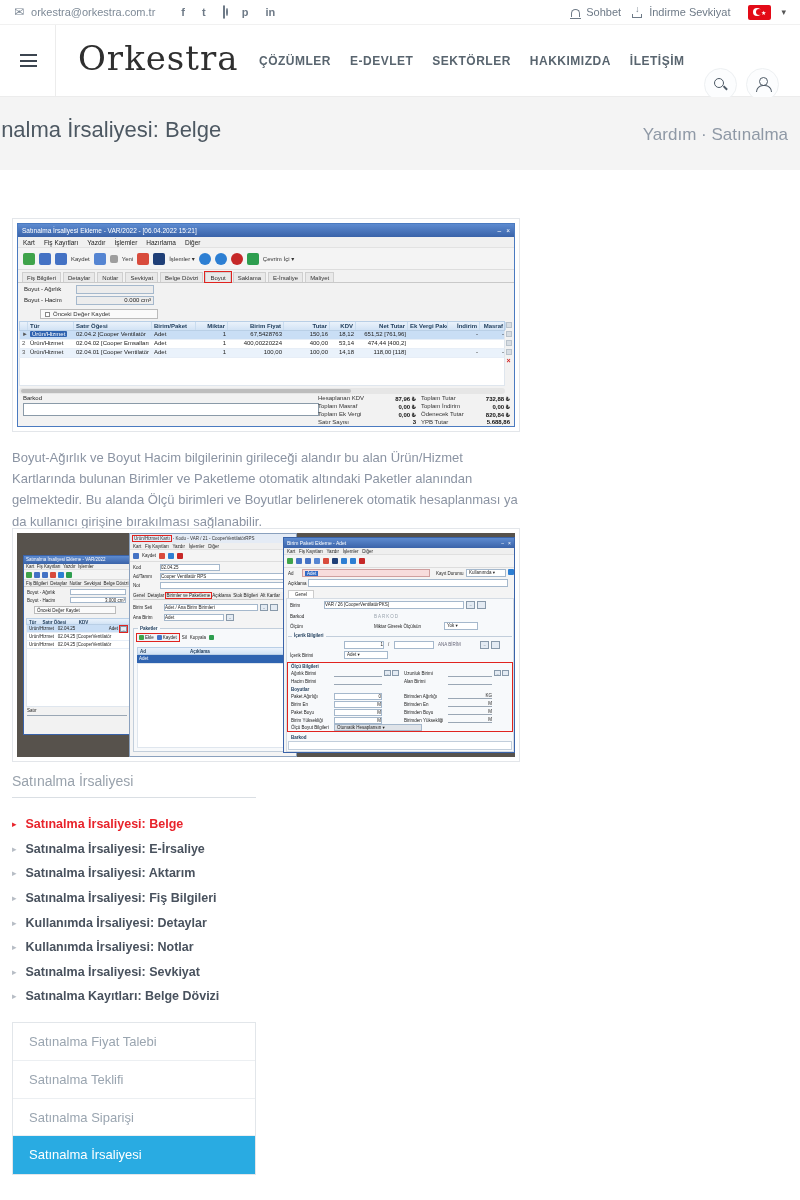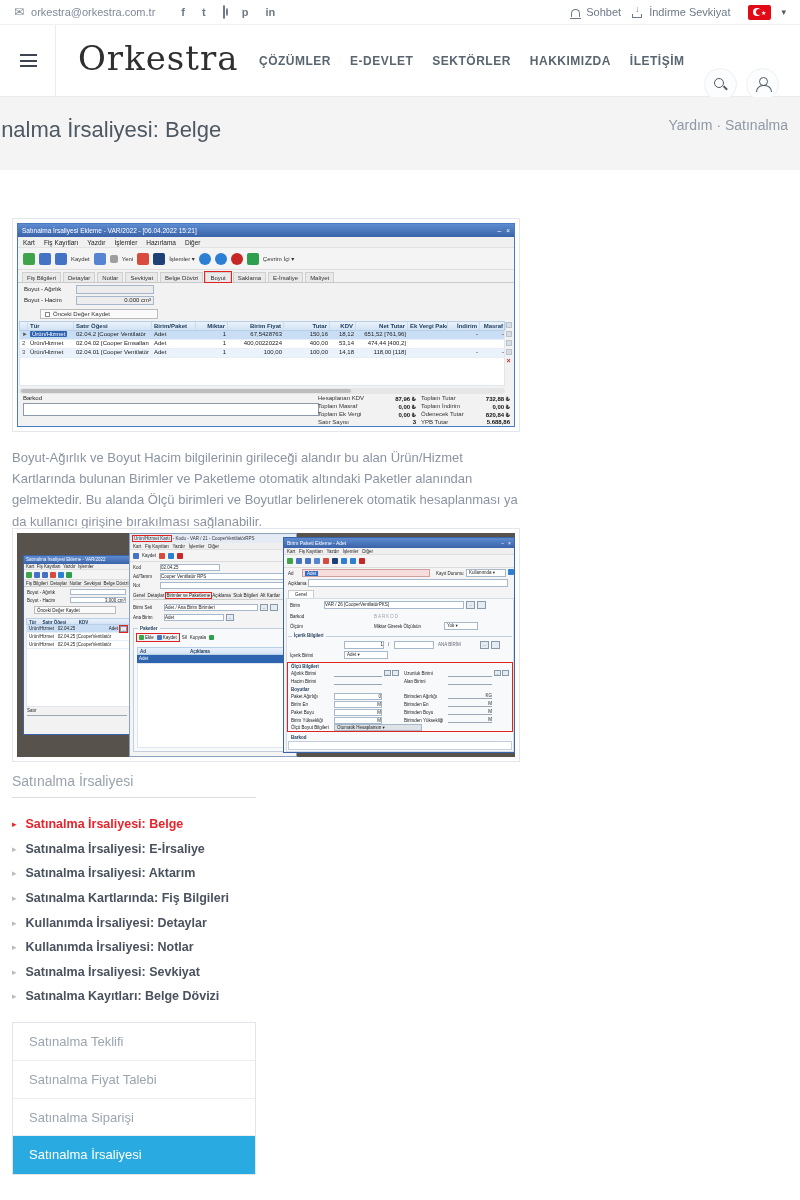--- a/index.html
+++ b/index.html
@@ -42,21 +42,21 @@
 .circ.search{left:704px}.circ.user{left:746px}
 .sicon{width:10px;height:10px;border:1.5px solid #4e5a66;border-radius:50%;position:relative;margin:-3px 0 0 -3px}
 .sicon:after{content:"";position:absolute;width:5px;height:1.5px;background:#4e5a66;transform:rotate(45deg);right:-4.5px;bottom:-1px}
 .uicon{position:relative;width:16px;height:15px}
 .uicon:before{content:"";position:absolute;top:0;left:4.5px;width:7px;height:7px;border:1.3px solid #4e5a66;border-radius:50%}
 .uicon:after{content:"";position:absolute;bottom:0;left:1px;width:14px;height:6px;border:1.3px solid #4e5a66;border-bottom:none;border-radius:7px 7px 0 0}
 
 
 .band{position:absolute;top:97px;left:0;right:0;height:73px;background:#f4f4f4}
 .band h1{position:absolute;left:-38px;top:20px;font-size:22px;font-weight:400;color:#4d5862;white-space:nowrap}
-.crumb{position:absolute;right:12px;top:20px;font-size:14px;color:#8f99a6}
+.crumb{position:absolute;right:12px;top:28px;font-size:17px;color:#8f99a6}
 .crumb span{color:#8f99a6}
 
 
 .shot{position:absolute;left:12px;width:508px;background:#fff;border:1px solid #e3e6ea;padding:4px}
 .shot1{top:218px;height:214px}
 .shot2{top:528px;height:234px}
 
 
 .win{position:relative;width:498px;height:204px;border:1px solid #4a7ac0;background:#f2f2f2;font-size:6px;color:#222;overflow:hidden}
 .tbar{height:13px;background:linear-gradient(#5d8bd0,#3a63a9);color:#fff;display:flex;align-items:center;padding:0 4px;font-size:6.5px;white-space:nowrap;overflow:hidden}
@@ -573,40 +573,40 @@
     <div class="rl">
         <span class="arr">▸</span>
         <a href="#">Satınalma İrsaliyesi: E-İrsaliye</a>
       </div>
     <div class="rl">
         <span class="arr">▸</span>
         <a href="#">Satınalma İrsaliyesi: Aktarım</a>
       </div>
     <div class="rl">
         <span class="arr">▸</span>
-        <a href="#">Satınalma Kartlarında: Fiş Bilgileri</a>
+        <a href="#">Satınalma İrsaliyesi: Fiş Bilgileri</a>
       </div>
     <div class="rl">
         <span class="arr">▸</span>
         <a href="#">Kullanımda İrsaliyesi: Detaylar</a>
       </div>
     <div class="rl">
         <span class="arr">▸</span>
         <a href="#">Kullanımda İrsaliyesi: Notlar</a>
       </div>
     <div class="rl">
         <span class="arr">▸</span>
         <a href="#">Satınalma İrsaliyesi: Sevkiyat</a>
       </div>
     <div class="rl">
         <span class="arr">▸</span>
         <a href="#">Satınalma Kayıtları: Belge Dövizi</a>
       </div>
   </div>
 
   <div class="mbox">
+    <div class="mi">Satınalma Fiyat Talebi</div>
     <div class="mi">Satınalma Teklifi</div>
-    <div class="mi">Satınalma Fiyat Talebi</div>
     <div class="mi">Satınalma Siparişi</div>
     <div class="mi active">Satınalma İrsaliyesi</div>
   </div>
 
 </div>
 
 </body></html>

